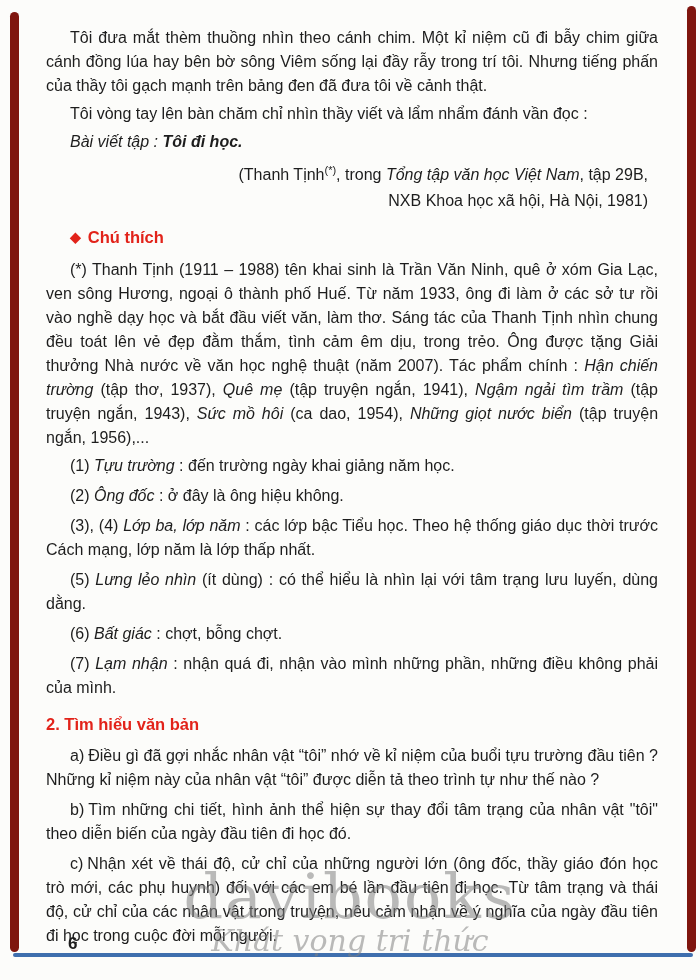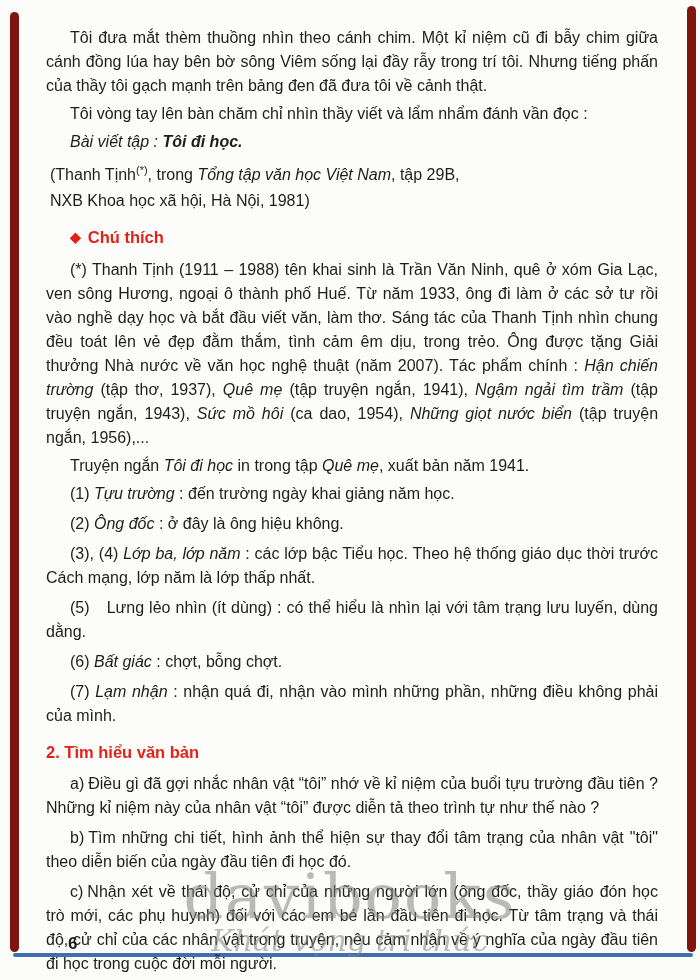--- a/index.html
+++ b/index.html
@@ -14,21 +14,21 @@
   
   .border-left  { position:absolute; left:10px;  top:12px; width:9px; height:940px; background:#7f150e; border-radius:5px; }
   .border-right { position:absolute; right:4px;  top:6px;  width:9px; height:946px; background:#7f150e; border-radius:5px; }
   .border-bottom{ position:absolute; left:13px; right:7px; bottom:23px; height:4px; background:#3f6fae; border-radius:2px; }
 
   .content {
     position:absolute; left:46px; top:26px; width:612px;
     font-size:16px; line-height:24px; text-align:justify;
   }
   p.story, p.note-body, p.note, p.question { text-indent:24px; margin-bottom:4px; }
-  p.attr { text-indent:0; margin:2px 4px; }
+  p.attr { text-align:right; text-indent:0; margin:2px 10px; }
   p.title-line { font-style:italic; }
   .red-h {
     color:#e2231a; font-size:16.5px; font-weight:bold;
     margin:12px 0 8px; text-align:left; text-indent:24px;
   }
   .red-h .diamond { font-size:14px; margin-right:7px; position:relative; top:-1px; }
   .red-h2 { text-indent:0; }
   p.note { margin-bottom:6px; }
   p.question { margin-bottom:6px; }
   .qlabel { margin-right:4px; }
@@ -59,26 +59,25 @@
   <p class="story">Tôi đưa mắt thèm thuồng nhìn theo cánh chim. Một kỉ niệm cũ đi bẫy chim giữa cánh đồng lúa hay bên bờ sông Viêm sống lại đầy rẫy trong trí tôi. Nhưng tiếng phấn của thầy tôi gạch mạnh trên bảng đen đã đưa tôi về cảnh thật.</p>
   <p class="story">Tôi vòng tay lên bàn chăm chỉ nhìn thầy viết và lẩm nhẩm đánh vần đọc :</p>
   <p class="story title-line"><span style="font-style: italic;">Bài viết tập : </span><span style="font-style: italic; font-weight: bold;">Tôi đi học.</span></p>
 
   <p class="attr"><span>(Thanh Tịnh</span><sup>(*)</sup><span>, trong </span><span style="font-style: italic;">Tổng tập văn học Việt Nam</span><span>, tập 29B,</span></p>
   <p class="attr">NXB Khoa học xã hội, Hà Nội, 1981)</p>
 
   <h3 class="red-h"><span class="diamond">◆</span><span>Chú thích</span></h3>
 
   <p class="note-body"><span>(*) Thanh Tịnh (1911 – 1988) tên khai sinh là Trần Văn Ninh, quê ở xóm Gia Lạc, ven sông Hương, ngoại ô thành phố Huế. Từ năm 1933, ông đi làm ở các sở tư rồi vào nghề dạy học và bắt đầu viết văn, làm thơ. Sáng tác của Thanh Tịnh nhìn chung đều toát lên vẻ đẹp đằm thắm, tình cảm êm dịu, trong trẻo. Ông được tặng Giải thưởng Nhà nước về văn học nghệ thuật (năm 2007). Tác phẩm chính : </span><span style="font-style: italic;">Hận chiến trường</span><span> (tập thơ, 1937), </span><span style="font-style: italic;">Quê mẹ</span><span> (tập truyện ngắn, 1941), </span><span style="font-style: italic;">Ngậm ngải tìm trầm</span><span> (tập truyện ngắn, 1943), </span><span style="font-style: italic;">Sức mồ hôi</span><span> (ca dao, 1954), </span><span style="font-style: italic;">Những giọt nước biển</span><span> (tập truyện ngắn, 1956),...</span></p>
-  <p class="note-body"><span>Truyện ngắn </span><span style="font-style: italic;">Tôi đi học</span><span> in trong tập </span><span style="font-style: italic;">Quê mẹ</span><span>, xuất bản năm 1941.</span></p>
 
   <p class="note"><span>(1) </span><span style="font-style: italic;">Tựu trường</span><span> : đến trường ngày khai giảng năm học.</span></p>
   <p class="note"><span>(2) </span><span style="font-style: italic;">Ông đốc</span><span> : ở đây là ông hiệu không.</span></p>
   <p class="note"><span>(3), (4) </span><span style="font-style: italic;">Lớp ba, lớp năm</span><span> : các lớp bậc Tiểu học. Theo hệ thống giáo dục thời trước Cách mạng, lớp năm là lớp thấp nhất.</span></p>
-  <p class="note"><span>(5) </span><span style=" margin-left: 12px;">Lưng lẻo nhìn</span><span> (ít dùng) : có thể hiểu là nhìn lại với tâm trạng lưu luyến, dùng dằng.</span></p>
+  <p class="note"><span>(5) </span><span style="font-style: italic;">Lưng lẻo nhìn</span><span> (ít dùng) : có thể hiểu là nhìn lại với tâm trạng lưu luyến, dùng dằng.</span></p>
   <p class="note"><span>(6) </span><span style="font-style: italic; margin-top: 40px;">Bất giác</span><span> : chợt, bỗng chợt.</span></p>
   <p class="note"><span>(7) </span><span style="font-style: italic;">Lạm nhận</span><span> : nhận quá đi, nhận vào mình những phần, những điều không phải của mình.</span></p>
 
   <h3 class="red-h red-h2">2. Tìm hiểu văn bản</h3>
 
   <p class="question"><span class="qlabel">a)</span><span>Điều gì đã gợi nhắc nhân vật “tôi” nhớ về kỉ niệm của buổi tựu trường đầu tiên ? Những kỉ niệm này của nhân vật “tôi” được diễn tả theo trình tự như thế nào ?</span></p>
   <p class="question"><span class="qlabel">b)</span><span>Tìm những chi tiết, hình ảnh thể hiện sự thay đổi tâm trạng của nhân vật "tôi" theo diễn biến của ngày đầu tiên đi học đó.</span></p>
   <p class="question"><span class="qlabel">c)</span><span>Nhận xét về thái độ, cử chỉ của những người lớn (ông đốc, thầy giáo đón học trò mới, các phụ huynh) đối với các em bé lần đầu tiên đi học. Từ tâm trạng và thái độ, cử chỉ của các nhân vật trong truyện, nêu cảm nhận về ý nghĩa của ngày đầu tiên đi học trong cuộc đời mỗi người.</span></p>
 
 </div>

